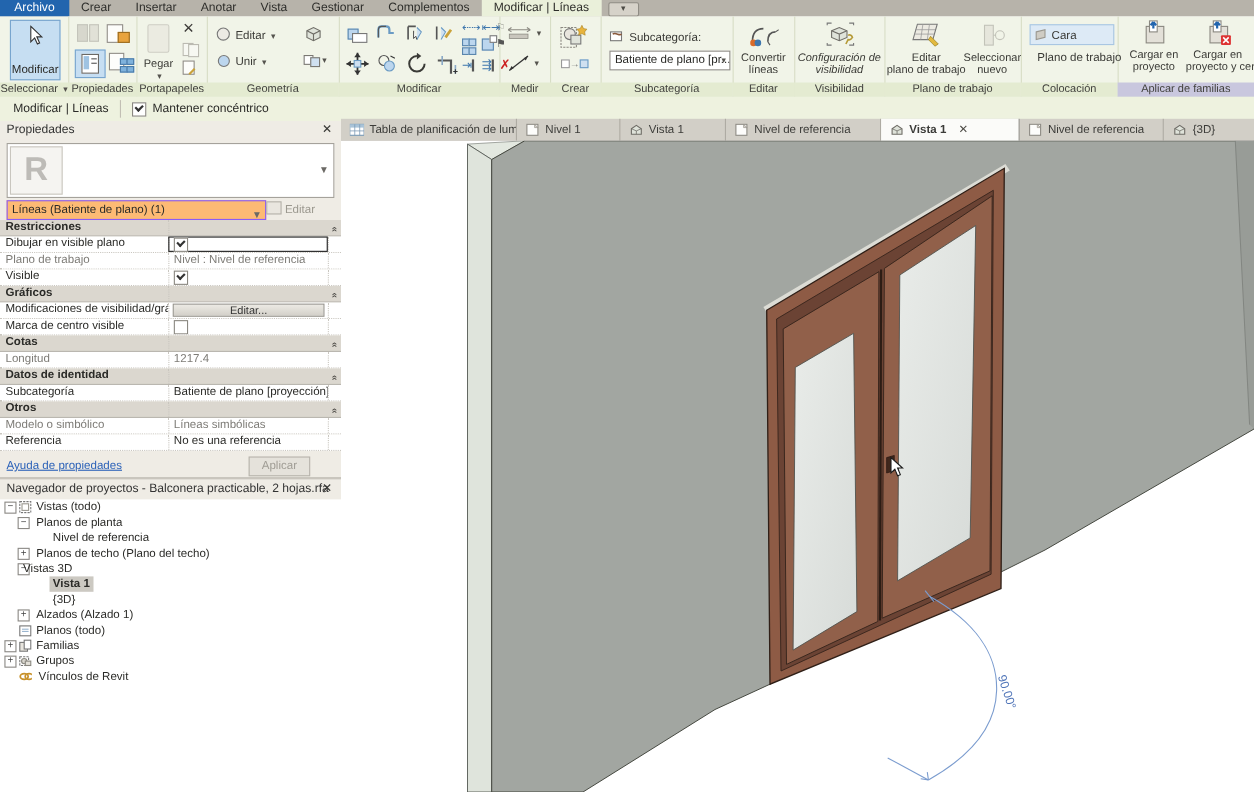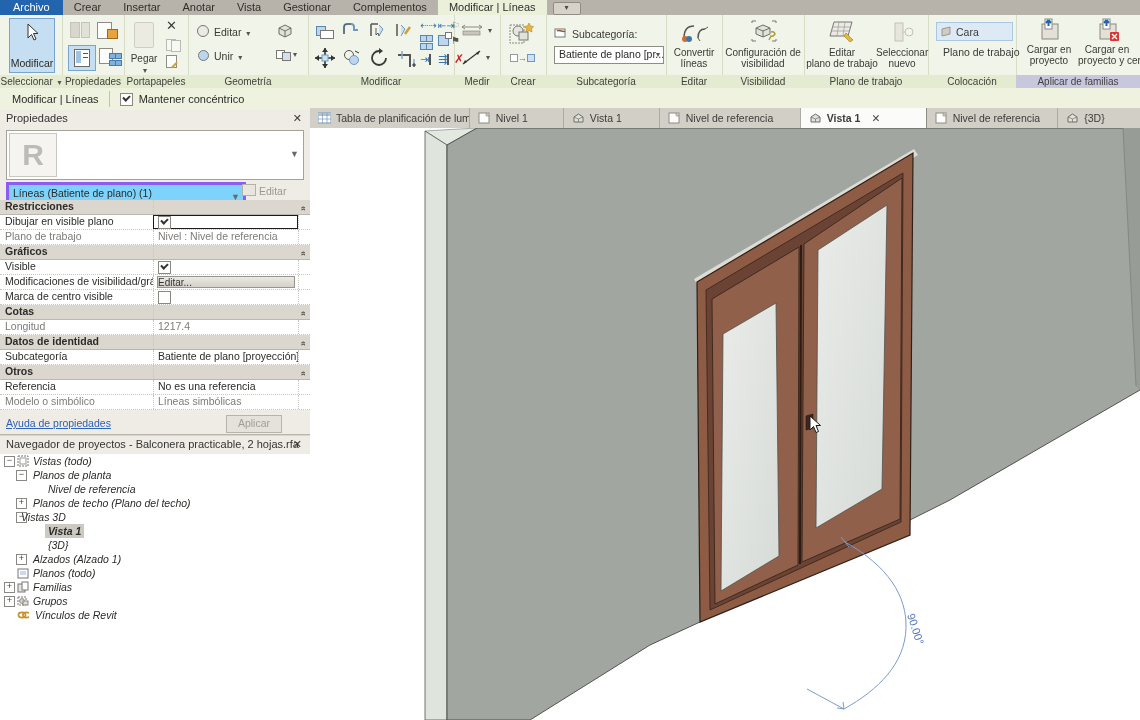--- a/index.html
+++ b/index.html
@@ -46,53 +46,53 @@
 
   
   #leftpanel{left:0;top:110px;width:310px;height:610px;background:#efece5;border-right:1px solid #a9a69e;}
   .paltitle{position:absolute;left:0;right:0;height:17px;line-height:17px;padding-left:6px;
             font-size:11px;color:#333;background:#efece5;}
   .closex{position:absolute;right:8px;top:0;font-size:11px;color:#3b3b38;line-height:17px;}
   #typesel{left:6px;top:20px;width:296px;height:48px;background:#fff;border:1px solid #a5a29b;}
   #rlogo{position:absolute;left:2px;top:2px;width:46px;height:42px;border:1px solid #c9c6bf;
          background:#f5f4f1;font-size:30px;font-weight:bold;color:#bdbbb7;text-align:center;line-height:42px;}
   #typesel .dd{position:absolute;right:4px;top:18px;font-size:9px;color:#6b6965;}
-  #typerow{left:6px;top:72px;width:230px;height:16px;background:#7dd3fc;border:3px solid #8b5cf6;
+  #typerow{left:6px;top:72px;width:230px;height:16px;background:#fdba74;border:1px solid #8b5cf6;
            line-height:16px;padding-left:4px;font-size:10.5px;overflow:hidden;white-space:nowrap;}
   #typerow .dd{position:absolute;right:3px;top:4px;font-size:9px;color:#6b6965;}
   #edittype{left:242px;top:72px;width:62px;height:18px;color:#9b988f;font-size:10.5px;line-height:18px;}
   #edittype .eticon{display:inline-block;width:12px;height:10px;border:1px solid #b4b1a9;background:#e9e6df;margin-right:3px;vertical-align:-1px;}
 
   #pgrid{left:0;top:90px;width:310px;}
   .prow{display:flex;height:14px;border-bottom:1px dotted #c9c6bf;background:#fff;font-size:10.5px;line-height:13px;}
   .prow .plbl{width:148px;padding-left:5px;white-space:nowrap;overflow:hidden;}
   .prow .pval{flex:1;border-left:1px dotted #c9c6bf;padding-left:4px;position:relative;white-space:nowrap;overflow:hidden;}
   .prow .passoc{width:11px;border-left:1px dotted #c9c6bf;}
   .prow.group{background:#dbd7cf;font-weight:bold;border-bottom:1px solid #bab7b0;}
   .prow.group .chev{position:absolute;right:4px;top:2px;font-size:9px;color:#4c4a46;
       transform:rotate(-90deg);display:inline-block;}
   .prow.ro .plbl,.prow.ro .pval{color:#7e7c77;}
   .prow .pval.selcell{outline:1px solid #1b1b1b;outline-offset:-1px;}
-  .vbtn{position:absolute;left:3px;right:3px;top:1px;bottom:1px;font-size:10px;line-height:11px;
+  .vbtn{position:absolute;left:3px;right:3px;top:1px;bottom:1px;text-align:center;font-size:10px;line-height:11px;
         background:linear-gradient(#eceae4,#d3d0c9);border:1px solid #97948d;color:#333;}
   .pcb{margin-top:1px;}
   #helprow{left:0;top:305px;width:310px;height:18px;}
   #helplink{position:absolute;left:6px;top:2px;color:#2c62b8;text-decoration:underline;font-size:10.5px;}
   #applybtn{position:absolute;right:28px;top:0;width:54px;height:16px;background:#e5e2db;border:1px solid #b7b4ac;
             color:#a09d95;text-align:center;line-height:15px;font-size:10.5px;}
   #pb-divider{left:0;top:324px;width:310px;height:2px;background:#d8d5cd;border-top:1px solid #b9b6ae;}
 
   
   #pbtitle{top:326px;}
   #tree{left:0;top:344px;width:310px;background:#fff;position:absolute;height:266px;}
   .titem{position:relative;height:14px;line-height:14px;font-size:10.5px;white-space:nowrap;}
   .texp{position:absolute;width:9px;height:9px;top:2px;border:1px solid #8a8884;background:#fff;
         font-size:9px;line-height:7px;text-align:center;color:#444;}
   .tico{position:absolute;top:1px;width:12px;height:12px;}
-  .tlabel{position:absolute;top:0;font-style:italic;}
+  .tlabel{position:absolute;top:0;}
   .titem.sel .tlabel{background:#ccc9c2;font-weight:bold;padding:0 3px;}
 
   
   #viewtabs{left:310px;top:108px;width:830px;height:20px;background:#d2cfc7;display:flex;border-bottom:1px solid #a9a69e;}
   .vtab{display:flex;align-items:center;gap:5px;padding:0 8px;border-right:1px solid #aeaba3;
         font-size:10.5px;color:#3c3c39;white-space:nowrap;overflow:hidden;}
   .vtab.active{background:#fbfbf9;font-weight:bold;border-right:1px solid #8f8c85;}
   .vtab .x{font-weight:normal;color:#4c4a45;margin-left:6px;}
   .vticon{width:13px;height:12px;flex:0 0 auto;}
 
@@ -351,21 +351,21 @@
 
   <div class="rpanel" style="left:722px;width:82px;">
     <div class="icobox" style="left:28px;top:4px;">
       <svg width="28" height="26">
           <path d="M2,4 L2,2 L6,2 M22,2 L26,2 L26,4 M26,20 L26,22 L22,22 M6,22 L2,22 L2,20" stroke="#777" fill="none"></path>
           <path d="M6,9 L13,6 L20,9 L20,15 L13,18 L6,15 Z" fill="#dfe3da" stroke="#6f6d67"></path>
           <path d="M6,9 L13,12 L20,9 M13,12 L13,18" fill="none" stroke="#6f6d67"></path>
           <path d="M21,13 q3,-1 4,2 q-2,3 -4,2 l-2,4" stroke="#b59a37" fill="none" stroke-width="1.5"></path>
         </svg>
     </div>
-    <div class="rtxt2" style="position:absolute;left:0;right:0;top:32px;">
+    <div class="rtxt2" style="position:absolute;left:0;right:0;top:32px;font-style:italic;">
       <span>Configuración de</span><br><span>visibilidad</span>
     </div>
     <div class="plabel">Visibilidad</div>
   </div>
 
   <div class="rpanel" style="left:804px;width:124px;">
     <div class="icobox" style="left:22px;top:4px;">
       <svg width="30" height="26">
           <path d="M8,3 L26,3 L22,17 L4,17 Z" fill="#eceae2" stroke="#777"></path>
           <path d="M13,3 L11,17 M19,3 L17,17 M6,8 L24,8 M5,12 L23,12" stroke="#999" stroke-width=".7"></path>
@@ -463,32 +463,32 @@
     <div class="prow">
         <div class="plbl">Dibujar en visible plano</div>
         <div class="pval selcell"><span class="cb on pcb" style="display:inline-block;"></span></div>
         <div class="passoc"></div>
       </div>
     <div class="prow ro">
         <div class="plbl">Plano de trabajo</div>
         <div class="pval">Nivel : Nivel de referencia</div>
         <div class="passoc"></div>
       </div>
+    <div class="prow">
+        <div class="plbl">Visible</div>
+        <div class="pval"><span class="cb on pcb" style="display:inline-block;"></span></div>
+        <div class="passoc"></div>
+      </div>
     <div class="prow group">
         <div class="plbl">Gráficos</div>
         <div class="pval">
           <span class="chev">»</span>
         </div>
       </div>
     <div class="prow">
-        <div class="plbl">Visible</div>
-        <div class="pval"><span class="cb on pcb" style="display:inline-block;"></span></div>
-        <div class="passoc"></div>
-      </div>
-    <div class="prow">
         <div class="plbl">Modificaciones de visibilidad/grá...</div>
         <div class="pval">
           <span class="vbtn">Editar...</span>
         </div>
         <div class="passoc"></div>
       </div>
     <div class="prow">
         <div class="plbl">Marca de centro visible</div>
         <div class="pval"><span class="cb pcb" style="display:inline-block;"></span></div>
         <div class="passoc"></div>
@@ -514,28 +514,28 @@
         <div class="plbl">Subcategoría</div>
         <div class="pval">Batiente de plano [proyección]</div>
         <div class="passoc"></div>
       </div>
     <div class="prow group">
         <div class="plbl">Otros</div>
         <div class="pval">
           <span class="chev">»</span>
         </div>
       </div>
+    <div class="prow ro">
+        <div class="plbl">Modelo o simbólico</div>
+        <div class="pval">Líneas simbólicas</div>
+        <div class="passoc"></div>
+      </div>
     <div class="prow">
         <div class="plbl">Referencia</div>
         <div class="pval">No es una referencia</div>
-        <div class="passoc"></div>
-      </div>
-    <div class="prow ro">
-        <div class="plbl">Modelo o simbólico</div>
-        <div class="pval">Líneas simbólicas</div>
         <div class="passoc"></div>
       </div>
   </div>
 
   <div id="helprow" class="abs">
     <a id="helplink">Ayuda de propiedades</a>
     <span id="applybtn">Aplicar</span>
   </div>
 
   <div id="pb-divider" class="abs"></div>

